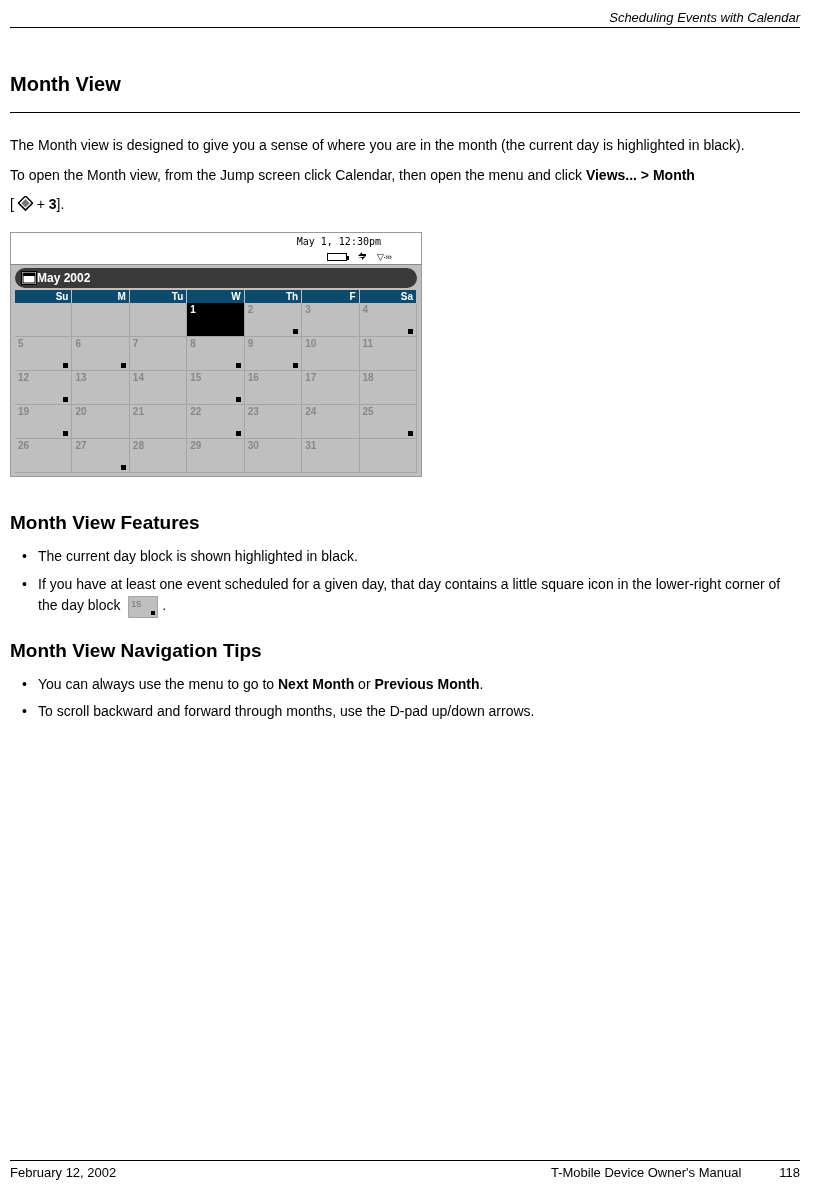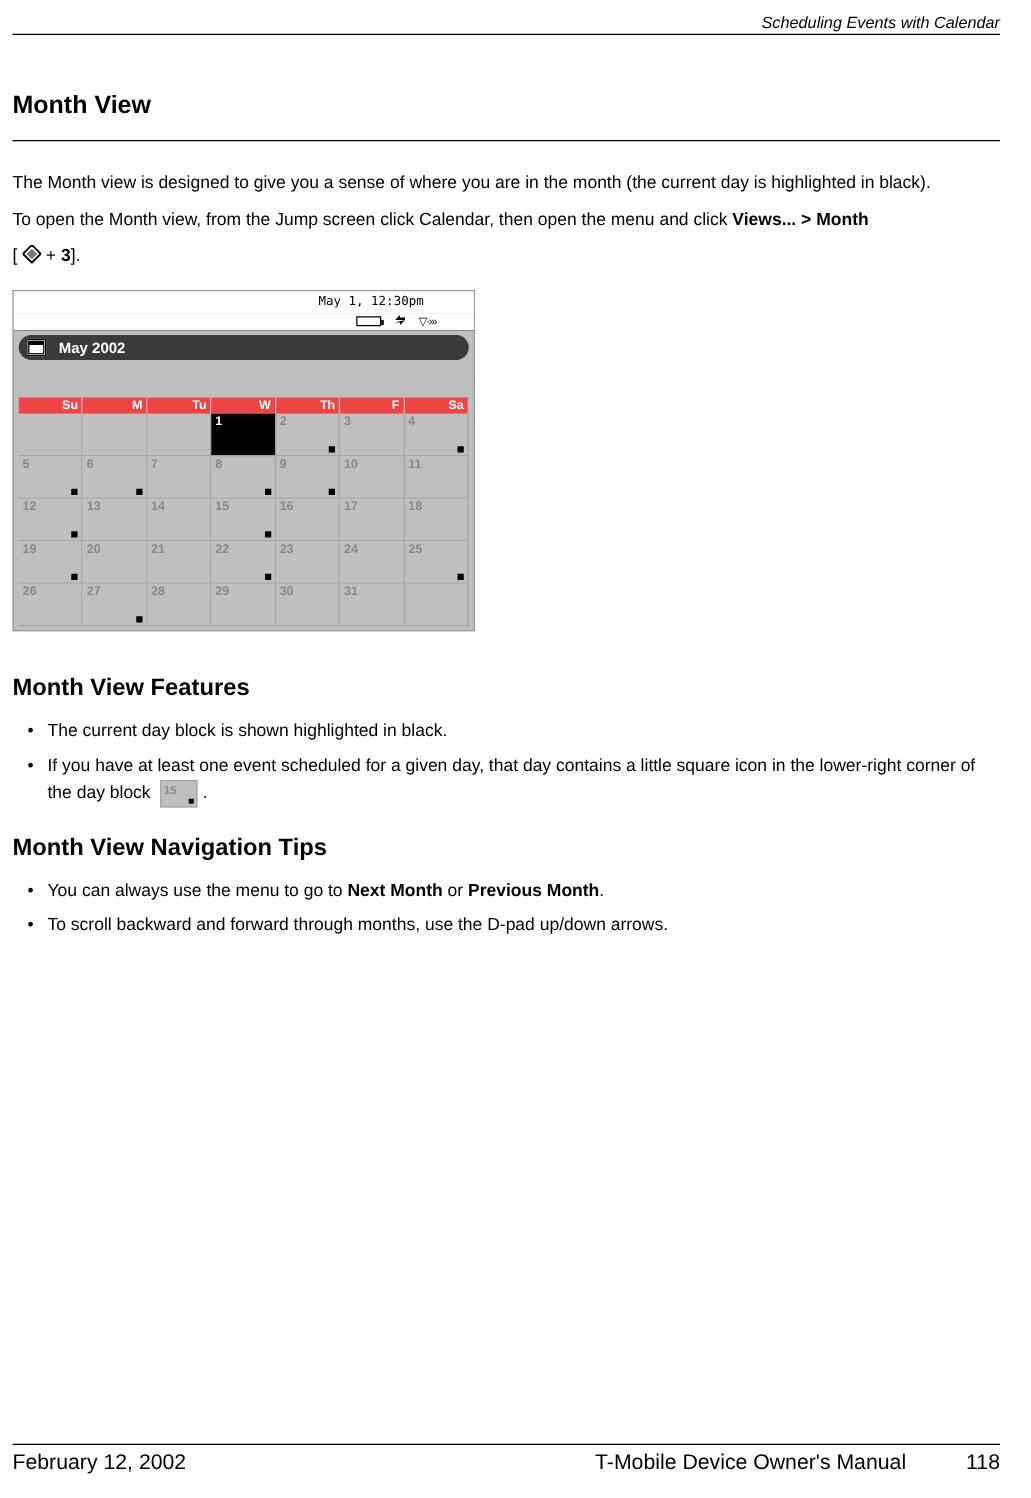--- a/index.html
+++ b/index.html
@@ -39,21 +39,21 @@
   .shortcut-line {
     font-size: 14px;
     margin-bottom: 18px;
   }
   .diamond-icon {
     display: inline-block;
     vertical-align: middle;
   }
   .bold { font-weight: bold; }
   .calendar-shot {
-    width: 370px;
+    width: 412px;
     border: 1px solid #999;
     background: #bfbfbf;
     margin-bottom: 35px;
     padding-bottom: 3px;
   }
   .cal-statusbar {
     height: 18px;
     background: #fff;
     display: flex;
     justify-content: flex-end;
@@ -88,44 +88,43 @@
     margin: 3px 4px 2px 4px;
     height: 20px;
     background: #3a3a3a;
     color: #fff;
     border-radius: 10px;
     display: flex;
     align-items: center;
     padding-left: 6px;
     font-size: 12px;
     font-weight: bold;
-    gap: 10px;
+    gap: 0;
     font-family: Arial, sans-serif;
   }
   .cal-title-icon {
     width: 16px; height: 14px; background: #fff;
     display: flex; align-items: center; justify-content: center;
     font-size: 8px; color: #000; border: 1px solid #000;
     position: relative;
   }
   .cal-grid {
     display: grid;
     grid-template-columns: repeat(7, 1fr);
     margin: 0 4px;
   }
   .cal-dayhead {
-    background: #ef4444;
+    background: #0c4a6e;
     color: #fff;
     font-size: 10px;
     font-weight: bold;
     text-align: right;
     padding: 1px 3px;
     border-right: 1px solid #bfbfbf;
     font-family: Arial, sans-serif;
-    margin-top: 28px;
   }
   .cal-cell {
     height: 34px;
     border: 1px solid #a5a5a5;
     border-top: none;
     border-left: none;
     background: #bfbfbf;
     position: relative;
     font-size: 10px;
     color: #888;
@@ -187,25 +186,25 @@
     position: absolute; bottom: 2px; right: 2px;
     width: 4px; height: 4px; background: #000;
   }
   .footer {
     position: absolute;
     bottom: 18px;
     left: 10px;
     right: 25px;
     border-top: 1px solid #000;
     padding-top: 4px;
-    font-size: 17px;
+    font-size: 13px;
     display: flex;
     justify-content: space-between;
   }
-  .footer-right { display: flex; gap: 48px; }
+  .footer-right { display: flex; gap: 38px; }
 </style>
 </head>
 <body>
 
 <div class="page">
 
   <div class="top-right">Scheduling Events with Calendar</div>
 
   <div class="h1">Month View</div>
 

